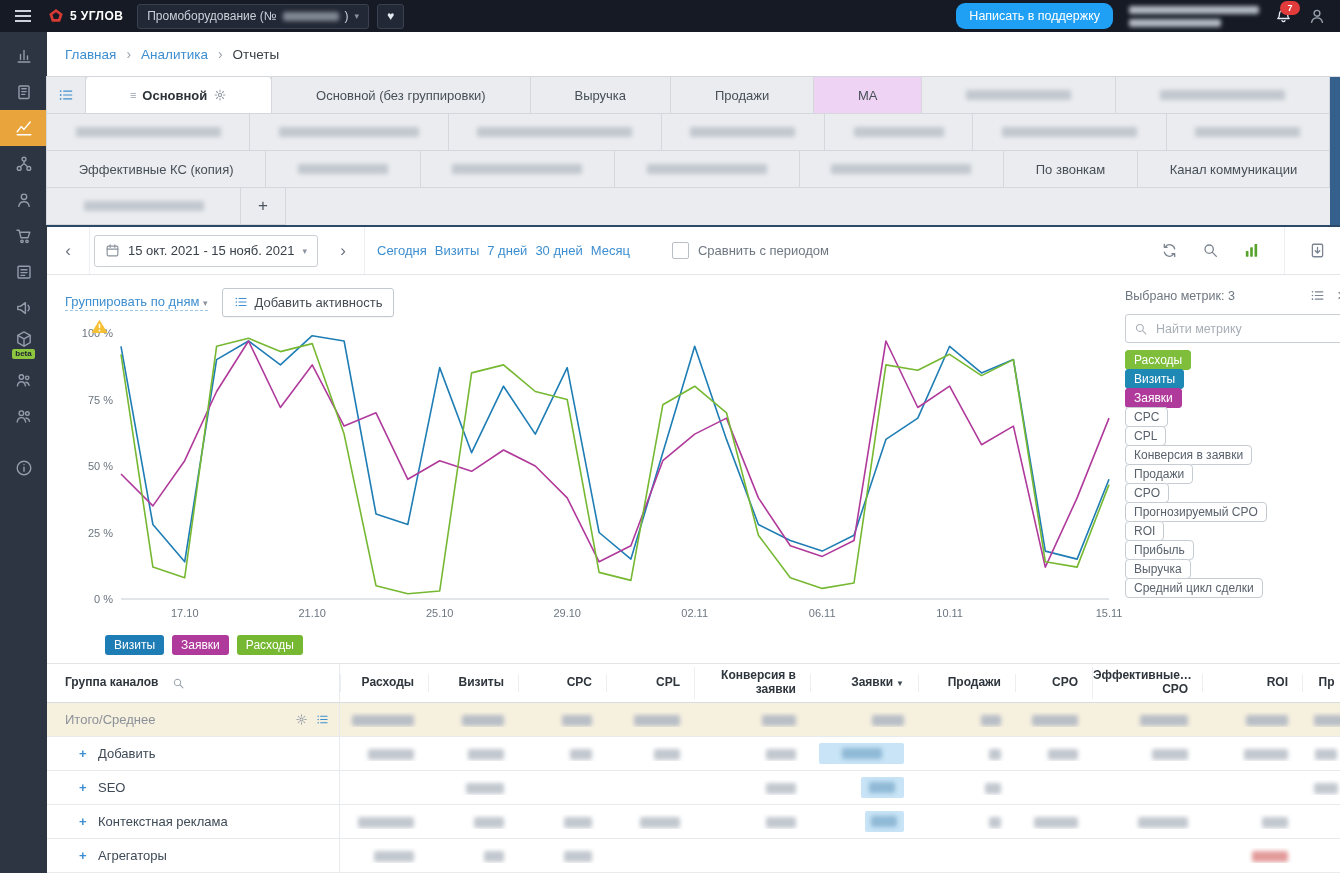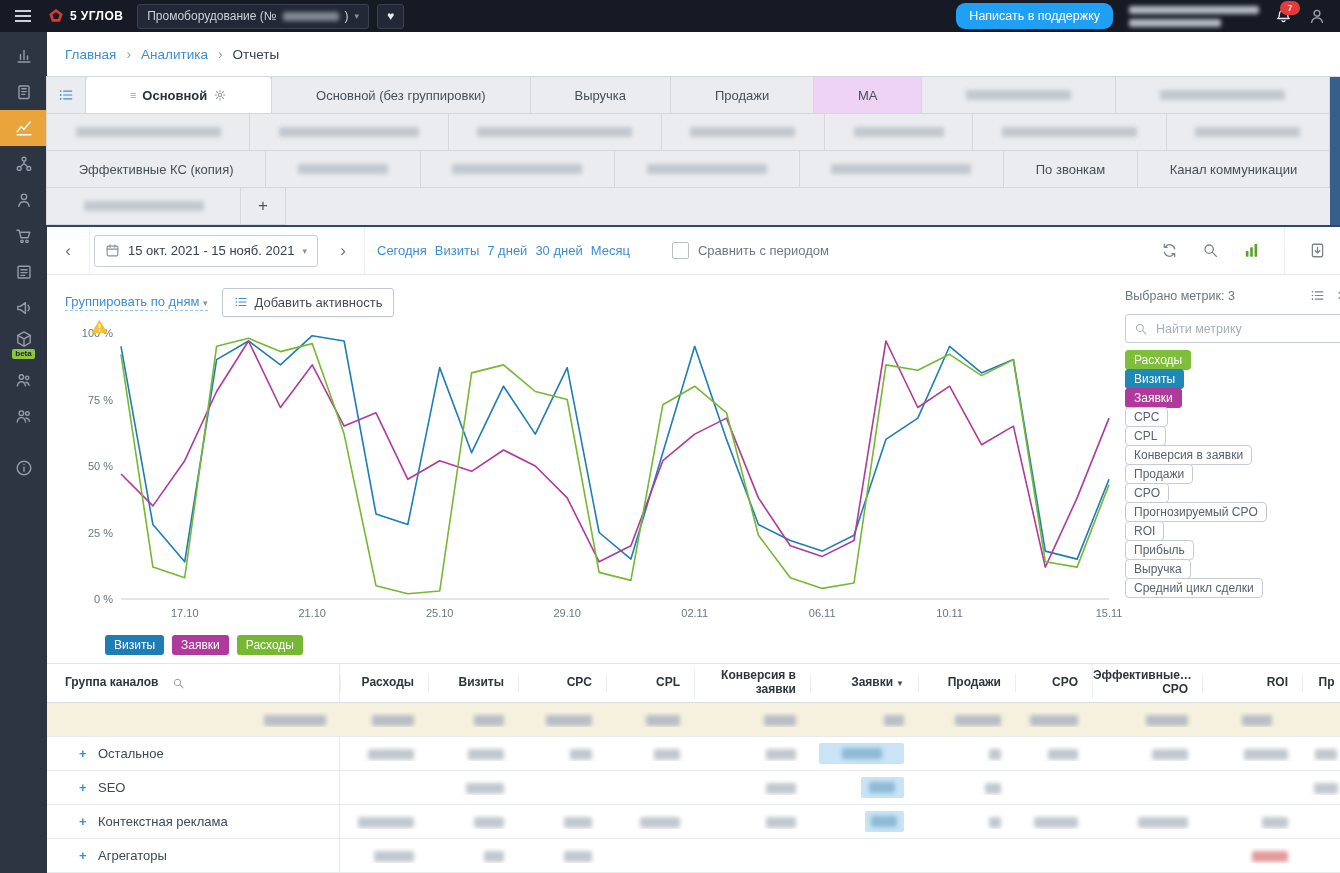--- a/index.html
+++ b/index.html
@@ -541,36 +541,55 @@
           <div class="tcell"><span>CPL</span></div>
           <div class="tcell"><span>Конверсия в заявки</span></div>
           <div class="tcell"><span>Заявки</span><span class="sort-arrow">▼</span></div>
           <div class="tcell"><span>Продажи</span></div>
           <div class="tcell"><span>CPO</span></div>
           <div class="tcell"><span>Эффективные… СРО</span></div>
           <div class="tcell"><span>ROI</span></div>
           <div class="tcell last"><span>Пр</span></div>
         </div>
         <div class="trow summary" style="grid-template-columns: 293px 88px 90px 88px 88px 116px 108px 97px 77px 110px 100px minmax(0px, 1fr);">
+          <div class="tcell first">
+            <span class="row-label">Итого/Среднее</span>
+            <span class="sum-icons">
+              <span>
+                <svg width="13" height="13" viewBox="0 0 18 18" fill="none" stroke="currentColor" stroke-width="1.4" stroke-linecap="round" stroke-linejoin="round">
+                  <circle cx="9" cy="9" r="2.1"></circle>
+                  <path d="M9 2.6v2M9 13.4v2M2.6 9h2M13.4 9h2M4.5 4.5l1.4 1.4M12.1 12.1l1.4 1.4M13.5 4.5l-1.4 1.4M5.9 12.1l-1.4 1.4"></path>
+                </svg>
+              </span>
+              <span class="blue">
+                <svg width="13" height="13" viewBox="0 0 18 18" fill="none" stroke="currentColor" stroke-width="1.4" stroke-linecap="round" stroke-linejoin="round">
+                  <path d="M6.4 4.6h9M6.4 9h9M6.4 13.4h9"></path>
+                  <circle cx="3" cy="4.6" r="1" fill="currentColor" stroke="none"></circle>
+                  <circle cx="3" cy="9" r="1" fill="currentColor" stroke="none"></circle>
+                  <circle cx="3" cy="13.4" r="1" fill="currentColor" stroke="none"></circle>
+                </svg>
+              </span>
+            </span>
+          </div>
           <div class="tcell"><span class="blur" style="width: 62px;"></span></div>
           <div class="tcell"><span class="blur" style="width: 42px;"></span></div>
           <div class="tcell"><span class="blur" style="width: 30px;"></span></div>
           <div class="tcell"><span class="blur" style="width: 46px;"></span></div>
           <div class="tcell"><span class="blur" style="width: 34px;"></span></div>
           <div class="tcell"><span class="blur" style="width: 32px;"></span></div>
           <div class="tcell"><span class="blur" style="width: 20px;"></span></div>
           <div class="tcell"><span class="blur" style="width: 46px;"></span></div>
           <div class="tcell"><span class="blur" style="width: 48px;"></span></div>
           <div class="tcell"><span class="blur" style="width: 42px;"></span></div>
           <div class="tcell last"><span class="blur" style="width: 30px;"></span></div>
         </div>
         <div class="trow" style="grid-template-columns: 293px 88px 90px 88px 88px 116px 108px 97px 77px 110px 100px minmax(0px, 1fr);">
           <div class="tcell first indent">
             <span class="expander">+</span>
-            <span class="row-label">Остальное</span>
+            <span class="row-label">Добавить</span>
           </div>
           <div class="tcell"><span class="blur" style="width: 46px;"></span></div>
           <div class="tcell"><span class="blur" style="width: 36px;"></span></div>
           <div class="tcell"><span class="blur" style="width: 22px;"></span></div>
           <div class="tcell"><span class="blur" style="width: 26px;"></span></div>
           <div class="tcell"><span class="blur" style="width: 30px;"></span></div>
           <div class="tcell">
             <div class="bar" style="width: 90%;">
               <span class="blur bar-blur" style="width: 40px;"></span>
             </div>

